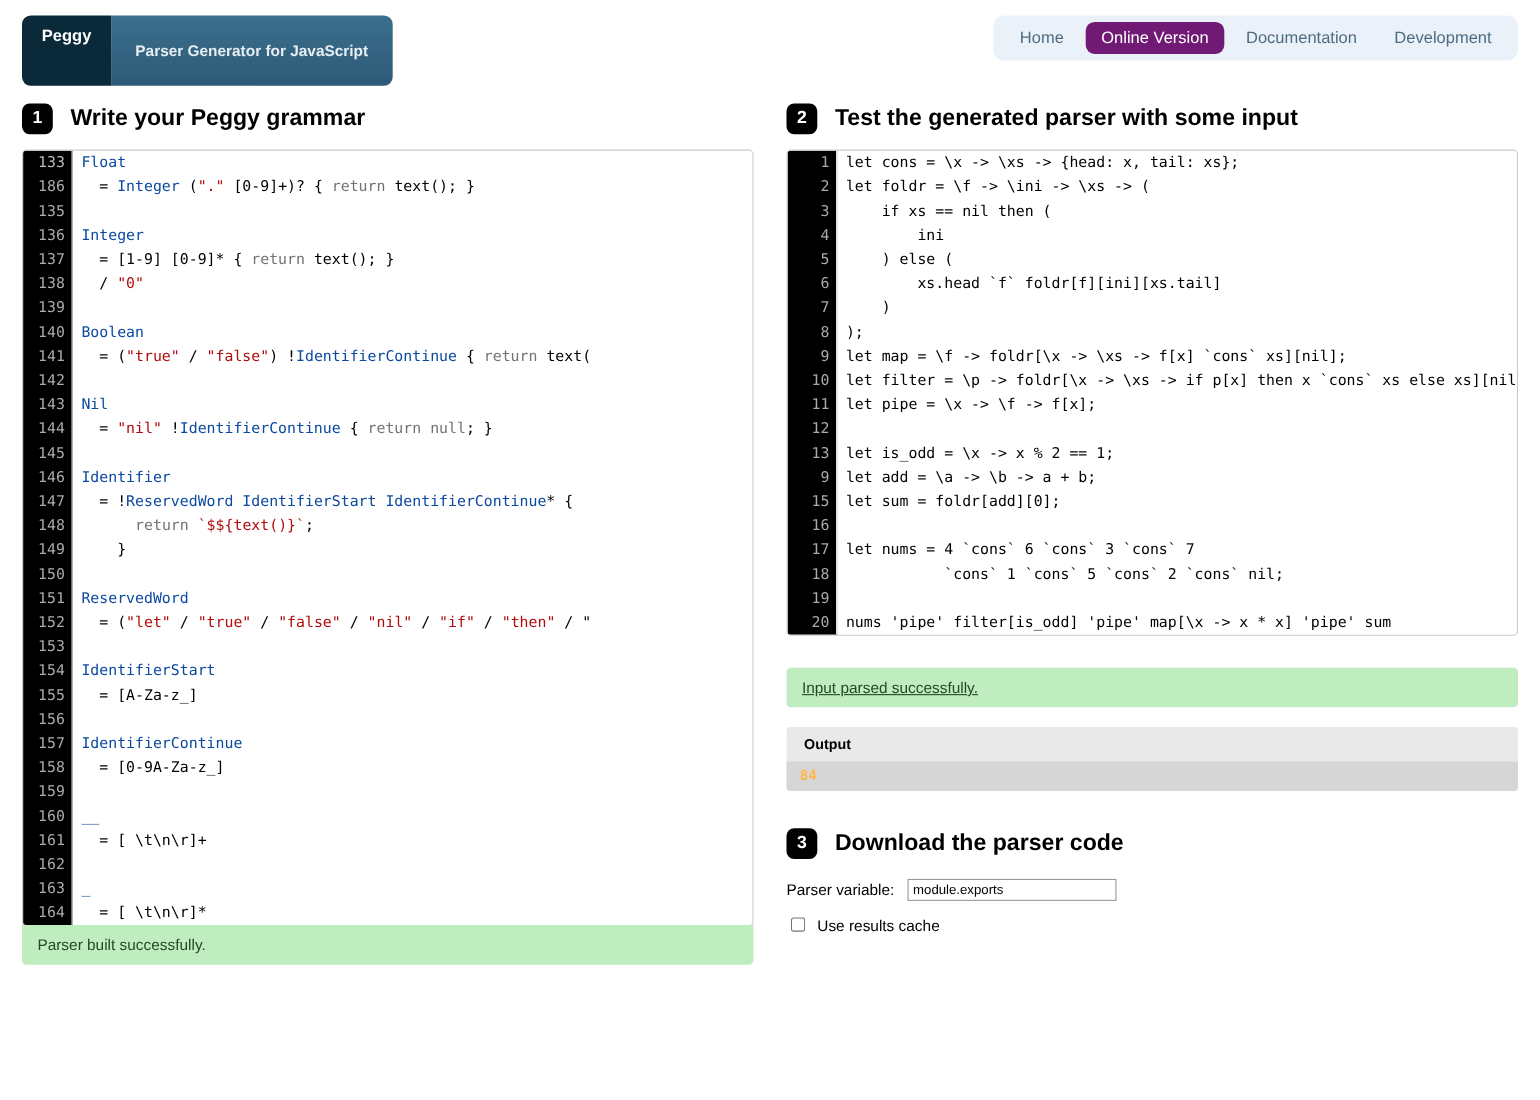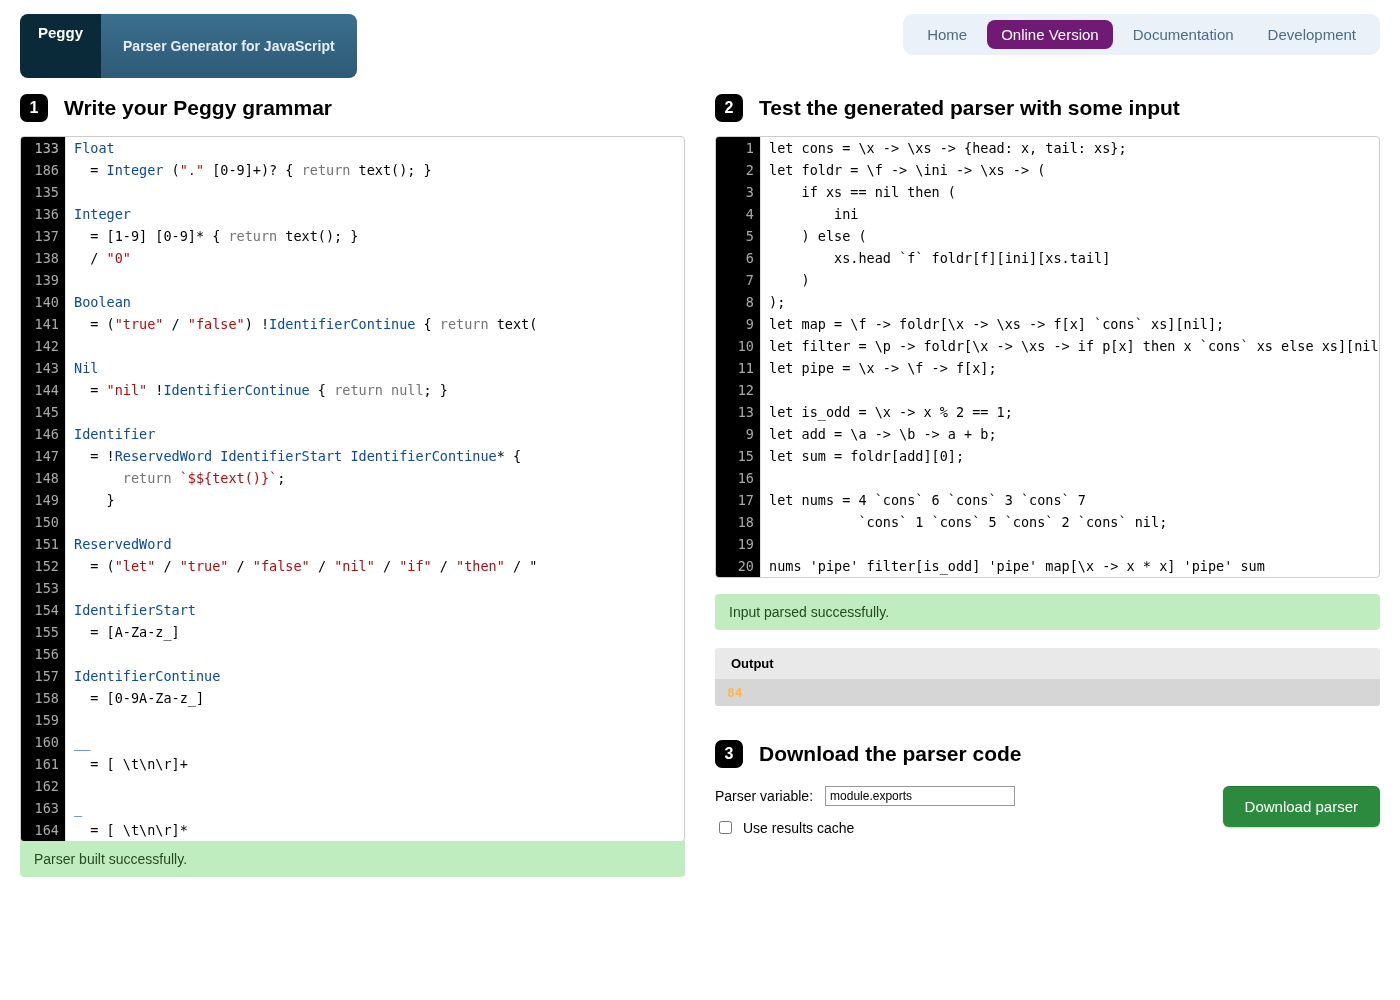--- a/index.html
+++ b/index.html
@@ -110,21 +110,22 @@
   .status-ok {
     background: #c0edc0;
     color: #234a23;
     padding: 10px 14px;
     border-radius: 0 0 4px 4px;
     margin-top: -1px;
     font-size: 14px;
   }
   .status-ok.standalone {
     border-radius: 4px;
-    margin-top: 16px;
+    margin-top: 29px;
+    text-decoration: underline;
   }
   .out-head {
     background: #e9e9e9;
     padding: 8px 16px;
     font-weight: bold;
     font-size: 13px;
     margin-top: 18px;
     border-radius: 3px 3px 0 0;
   }
   .out-body {
@@ -280,16 +281,15 @@
       <div class="dl-left">
         <div class="pv-row">
           <span>Parser variable:</span>
           <input type="text" value="module.exports" style="">
         </div>
         <label class="cache-row">
           <input type="checkbox" style="">
           <span>Use results cache</span>
         </label>
       </div>
-      <button class="dl-btn">Download parser</button>
     </div>
   </div>
 </div>
 
 </body></html>

